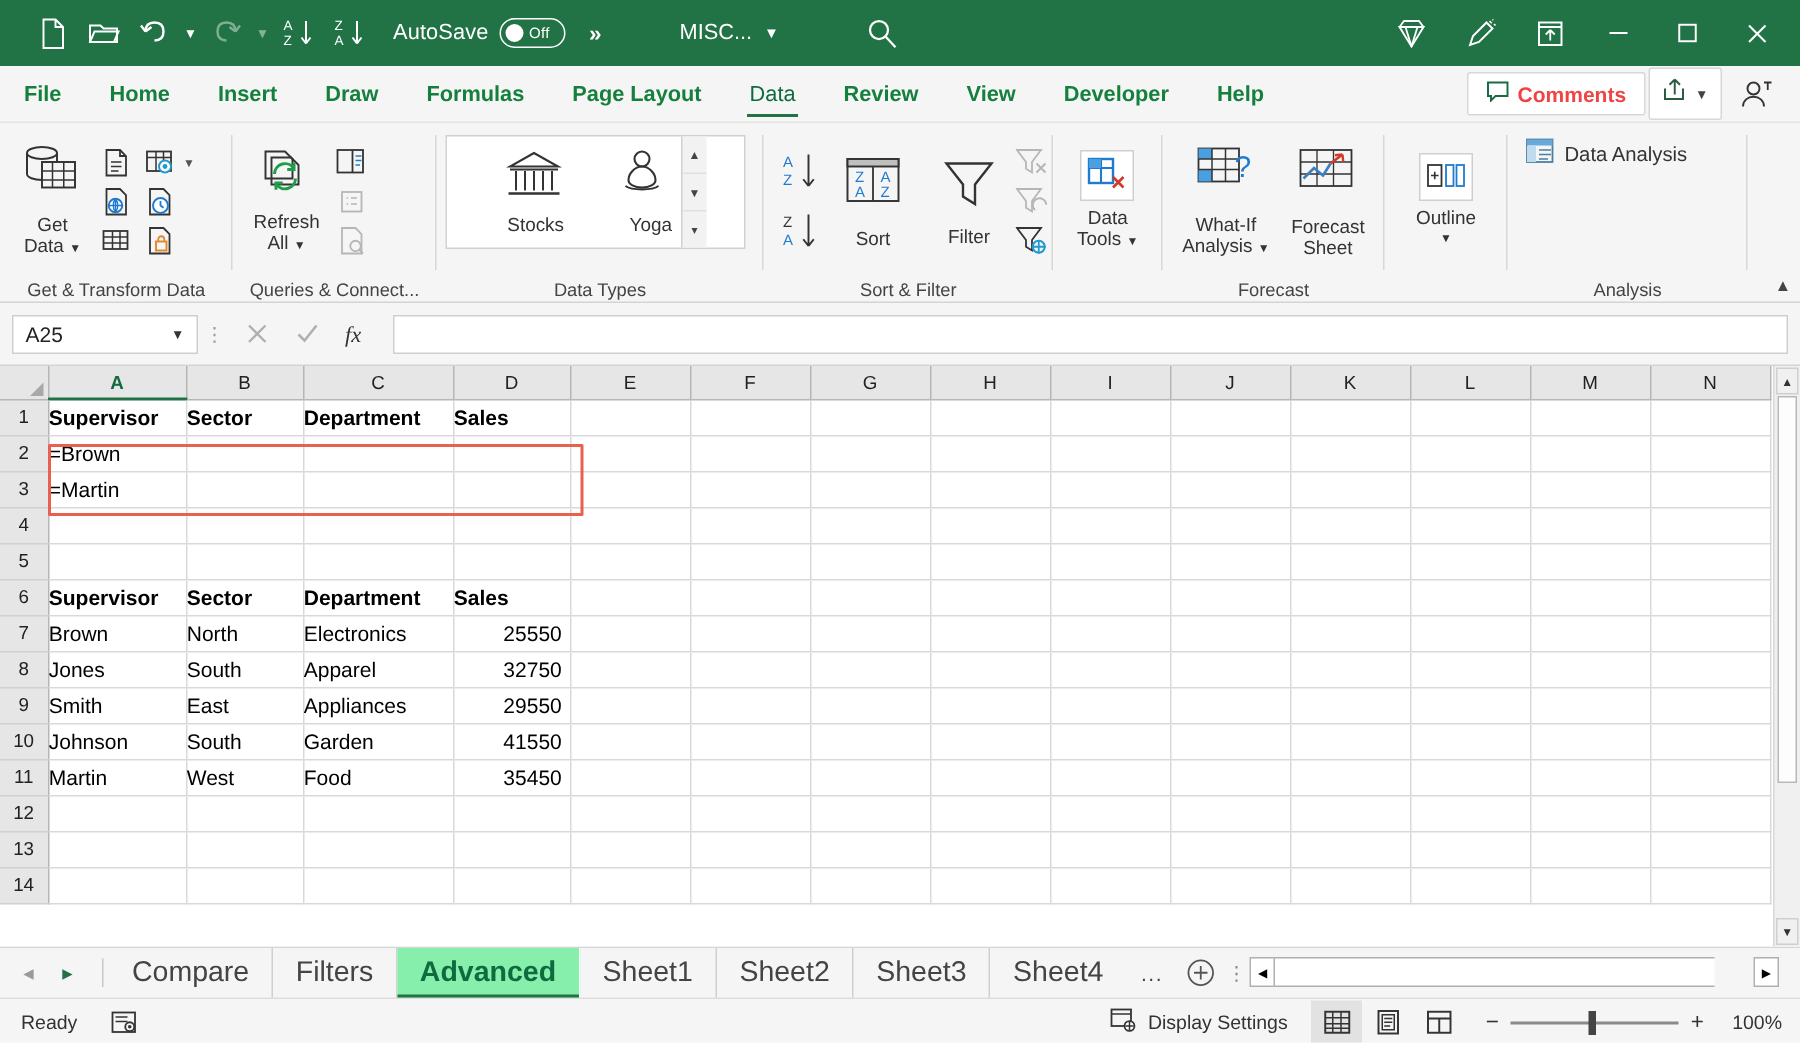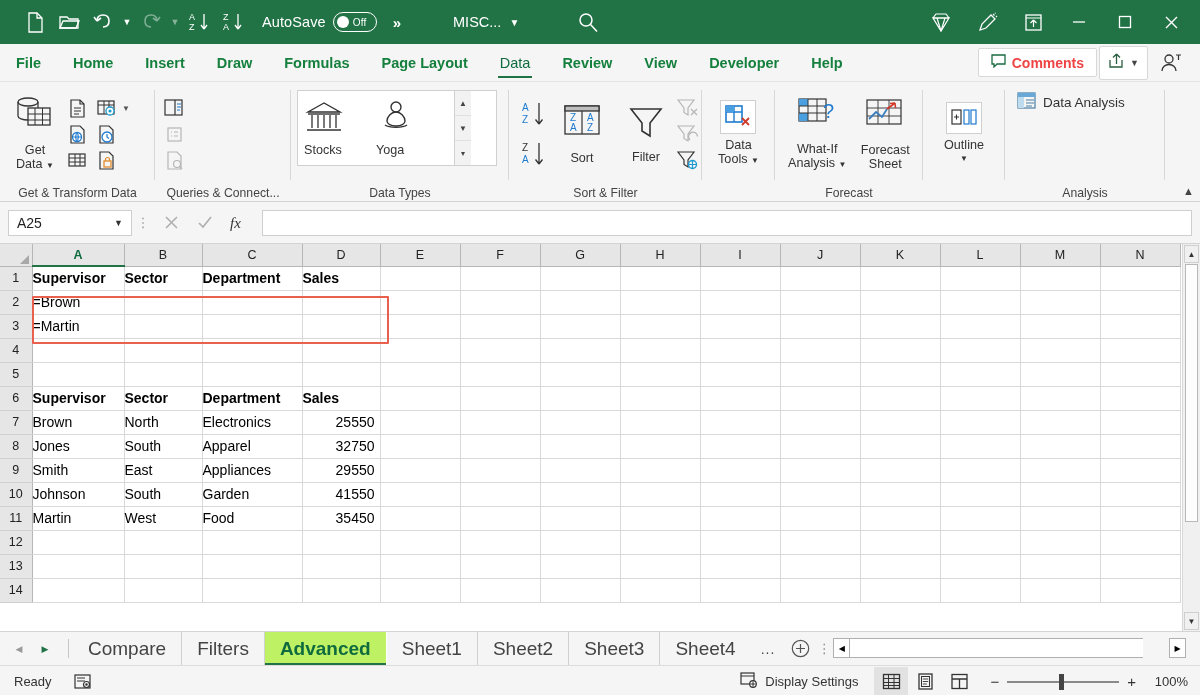--- a/index.html
+++ b/index.html
@@ -126,21 +126,21 @@
   .sbtn.dim { opacity: .32; }
   .caret-sm { font-size: 8px; color: #555; }
 
   .datatypes-box {
     border: 1px solid #d0d0d0; background: #fff;
     height: 76px; display: flex; align-items: stretch; margin-top: 2px;
   }
   .dt-items { display: flex; align-items: center; padding: 0 6px; }
   .dt-item {
     width: 72px; display: flex; flex-direction: column;
-    align-items: flex-start; cursor: pointer;
+    align-items: flex-end; cursor: pointer;
   }
   .dt-item .lbl { font-size: 12.6px; color: #333; margin-top: 3px; }
   .dt-scroll {
     width: 17px; border-left: 1px solid #d0d0d0;
     display: flex; flex-direction: column; background: #f2f2f2;
   }
   .dt-scroll div {
     flex: 1; display: flex; align-items: center; justify-content: center;
     font-size: 8px; color: #444; border-bottom: 1px solid #e0e0e0;
     cursor: pointer;
@@ -259,21 +259,21 @@
     align-items: center; justify-content: center;
     font-size: 9px; cursor: pointer;
   }
   .tabs-sep { width: 1px; background: #c8c8c8; margin: 7px 4px; }
   .stab {
     display: flex; align-items: center; padding: 0 15px;
     font-size: 19px; color: #444; cursor: pointer;
     border-right: 1px solid #d0d0d0; position: relative;
   }
   .stab.active {
-    background: #bef264; color: #0f6b3e; font-weight: bold;
+    background: #86efac; color: #0f6b3e; font-weight: bold;
     border-right: 1px solid #ffffff;
   }
   .stab.active::after {
     content:''; position: absolute; left: 0; right: 0; bottom: 0;
     height: 2.5px; background: #217346;
   }
   .stab-dots {
     display: flex; align-items: center; padding: 0 10px;
     font-size: 14px; color: #444; cursor: pointer; letter-spacing: 1px;
   }
@@ -543,20 +543,31 @@
           </div>
         </div>
       </div>
     </div>
     <div class="rgroup-label">Get &amp; Transform Data</div>
     <div class="rgroup-sep"></div>
   </div>
 
   <div class="rgroup" style="width:136px">
     <div class="rgroup-body">
+      <div class="bigbtn">
+        <svg width="40" height="40" viewBox="0 0 40 40">
+          <path d="M6 4h13l5 5v13H6z" fill="none" stroke="#333" stroke-width="1.3"></path>
+          <path d="M10 8h13l5 5v13H10z" fill="none" stroke="#333" stroke-width="1.3"></path>
+          <path d="M12 19a7 7 0 0113-3.5" fill="none" stroke="#1e9e4a" stroke-width="2"></path>
+          <path d="M26 22a7 7 0 01-13 3.5" fill="none" stroke="#1e9e4a" stroke-width="2"></path>
+          <path d="M25 11.5v4.5h-4.5M13 29.5V25h4.5" fill="none" stroke="#1e9e4a" stroke-width="2"></path>
+        </svg>
+        <span class="lbl">Refresh</span>
+        <span class="lbl" style="margin-top:0"><span>All</span> <span style="font-size:8px">▼</span></span>
+      </div>
       <div class="smallgrid">
         <div class="smallrow">
           <div class="sbtn">
             <svg width="20" height="18" viewBox="0 0 20 18">
                 <rect x="1" y="1" width="17" height="15" fill="none" stroke="#333" stroke-width="1.2"></rect>
                 <path d="M11 1v15" stroke="#333" stroke-width="1.2"></path>
                 <path d="M13 5h4M13 8h4M13 11h3" stroke="#1f7bd0" stroke-width="1.1"></path>
               </svg>
           </div>
         </div>

